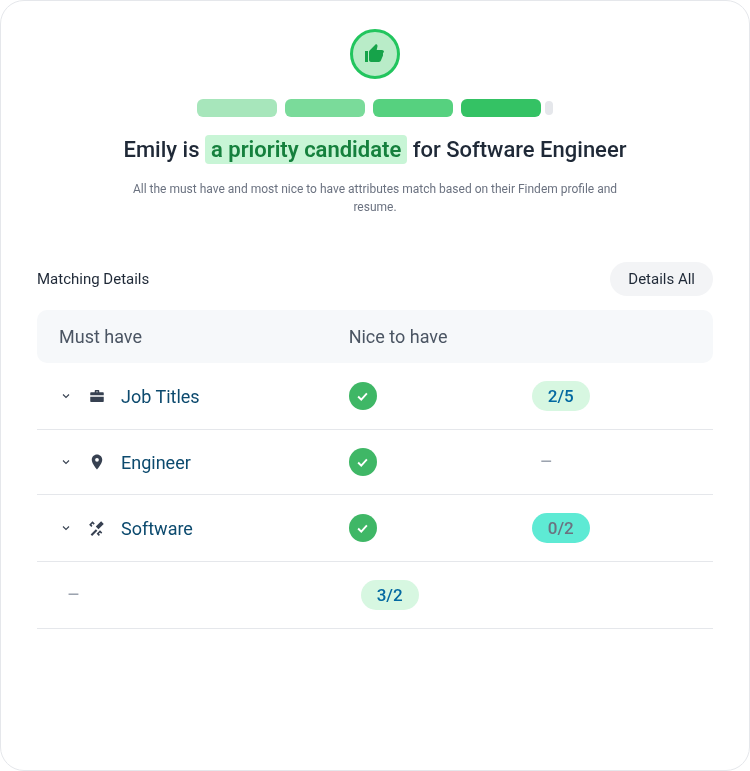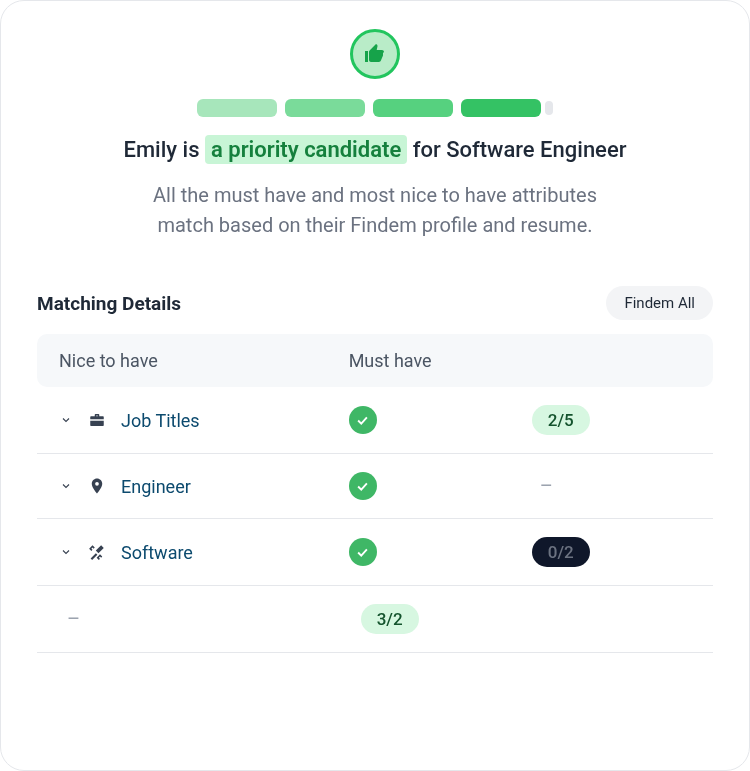--- a/index.html
+++ b/index.html
@@ -71,37 +71,37 @@
     margin-top: 6px;
   }
   .highlight {
     background: #c8f5d6;
     color: #15803d;
     padding: 2px 6px;
     border-radius: 4px;
     font-weight: 600;
   }
   .subtext {
-    font-size: 20px;
+    font-size: 12px;
     color: var(--text-light);
     text-align: center;
     line-height: 1.5;
     max-width: 500px;
     margin-top: 4px;
   }
   .details-header {
     display: flex;
     justify-content: space-between;
     align-items: center;
     margin-top: 46px;
     margin-bottom: 14px;
   }
   .details-title {
-    font-size: 19px;
-    font-weight: 700;
+    font-size: 15px;
+    font-weight: 400;
     color: var(--text-dark);
   }
   .expand-btn {
     background: var(--gray-100);
     border: none;
     border-radius: 999px;
     padding: 8px 18px;
     font-size: 15px;
     color: var(--text-dark);
     cursor: pointer;
@@ -164,23 +164,23 @@
   }
   .nice-cell { display: flex; align-items: center; padding-left: 12px; }
   .pill {
     padding: 5px 16px;
     border-radius: 999px;
     font-size: 17px;
     font-weight: 500;
     min-width: 56px;
     text-align: center;
   }
-  .pill.green { background: #d7f7e1; color: #14532d; }
+  .pill.green { background: #d7f7e1; color: #0369a1; }
   .pill.green-strong { background: #b7f0c8; color: #0c6b2f; font-weight: 700; }
-  .pill.gray { background: #0f172a; color: #6b7280; }
+  .pill.gray { background: #5eead4; color: #6b7280; }
 </style>
 </head>
 <body>
 
 <div class="card">
 
   <div class="hero">
     <div class="thumb-badge">
       <svg viewBox="0 0 24 24">
           <path d="M2 20h3V9H2v11zm19-10c0-1.1-.9-2-2-2h-5.3l.8-3.8v-.3c0-.4-.2-.8-.4-1.1L13 2 6.6 8.4C6.2 8.8 6 9.3 6 9.8V18c0 1.1.9 2 2 2h8c.8 0 1.5-.5 1.8-1.2l2.1-5c.1-.3.1-.5.1-.8v-2z"></path>
@@ -196,27 +196,27 @@
     <div class="headline">
       <span>Emily is</span>
       <span class="highlight">a priority candidate</span>
       <span>for Software Engineer</span>
     </div>
     <div class="subtext">All the must have and most nice to have attributes match based on their Findem profile and resume.</div>
   </div>
 
   <div class="details-header">
     <div class="details-title">Matching Details</div>
-    <button class="expand-btn">Findem All</button>
+    <button class="expand-btn">Details All</button>
   </div>
 
   <div class="table">
     <div class="thead">
+      <div>Must have</div>
       <div>Nice to have</div>
-      <div>Must have</div>
     </div>
     <div id="rows">
         <div class="trow">
           <div class="cat-cell">
             <span class="chev">
               <svg viewBox="0 0 24 24">
                 <polyline points="6 9 12 15 18 9"></polyline>
               </svg>
             </span>
             <span class="cat-icon">

